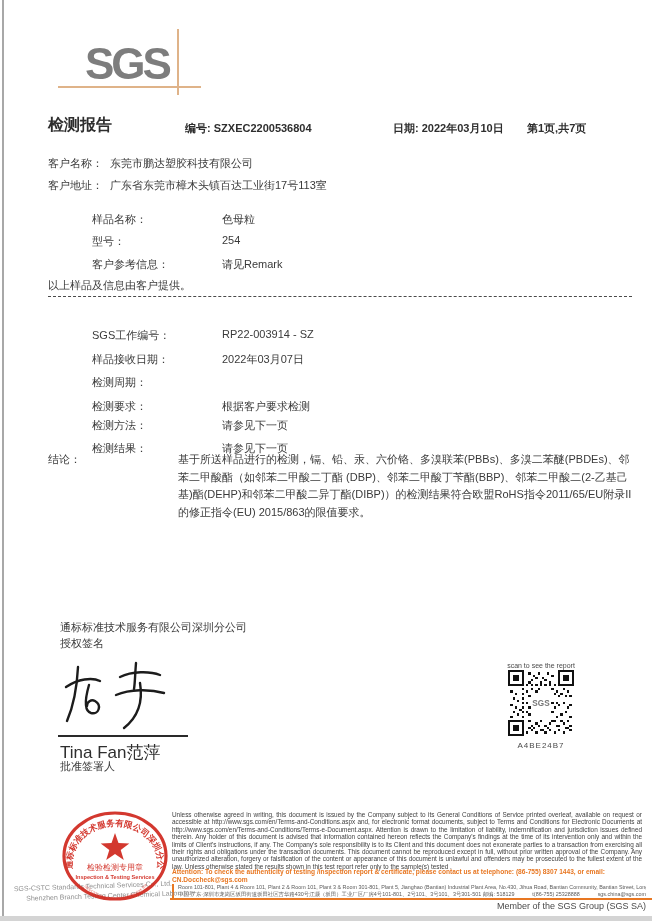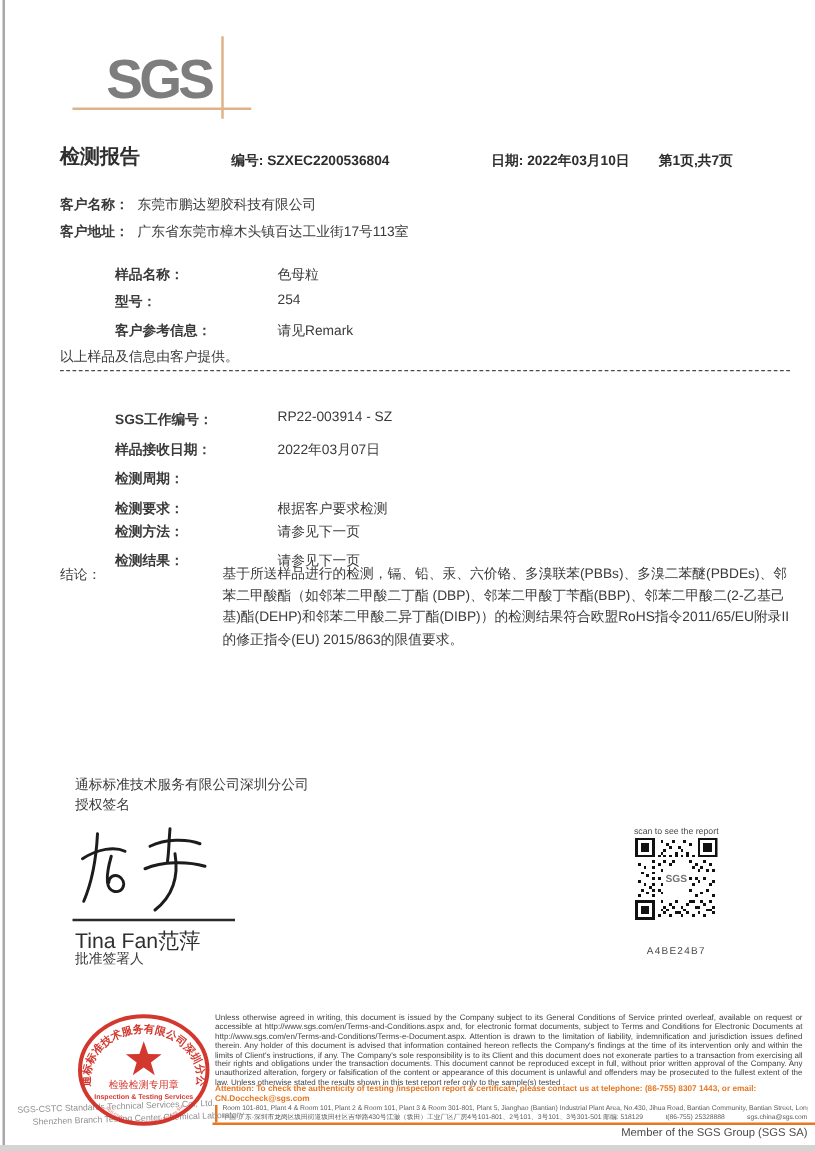--- a/index.html
+++ b/index.html
@@ -18,36 +18,36 @@
   .logo-hline{left:58px;top:86px;width:143px;height:2px;background:#dfb389;}
   .logo-vline{left:177px;top:29px;width:2px;height:66px;background:#dfb389;}
   
   .doc-title{left:48px;top:115px;font-size:16px;font-weight:bold;color:#2e2e2e;}
   .hdr{font-size:11px;color:#2e2e2e;font-weight:600;text-align:center;}
   .hdr-no{left:185px;top:121px;}
   .hdr-date{left:393px;top:121px;}
   .hdr-pages{left:527px;top:121px;}
   
   .row{left:48px;width:584px;display:flex;font-size:11px;color:#3a3a3a;}
-  .row .lbl{flex-shrink:0;font-weight:bold;}
+  .row .lbl{flex-shrink:0;}
   .w62{width:62px;} .w130{width:130px;margin-left:44px;}
   .dashed{left:48px;top:296px;width:584px;border-top:1.5px dashed #4a4a4a;}
   
   .concl-text{left:178px;top:451px;width:456px;font-size:11px;line-height:17.5px;color:#3a3a3a;}
   
   .sig-company{left:60px;top:620px;font-size:11px;color:#3a3a3a;}
   .sig-auth{left:60px;top:636px;font-size:11px;color:#3a3a3a;}
   .sig-svg{left:58px;top:655px;}
   .sig-line{left:58px;top:735px;width:130px;height:2px;background:#2a2a2a;}
   .sig-name{left:60px;top:741px;font-size:17px;color:#2e2e2e;}
   .sig-role{left:60px;top:759px;font-size:11px;color:#3a3a3a;}
   
   .qr-wrap{left:494px;top:662px;width:94px;text-align:center;}
   .qr-caption{font-size:7px;color:#4a4a4a;margin-bottom:1px;}
-  .qr-code-text{font-size:8px;color:#4a4a4a;letter-spacing:1px;margin-top:15px;}
+  .qr-code-text{font-size:8px;color:#4a4a4a;letter-spacing:1px;margin-top:1px;}
   
   .stamp-svg{left:58px;top:809px;z-index:2;opacity:0.92;}
   .footer-company{left:14px;top:881px;z-index:1;font-size:7px;color:#8f8f8f;
     transform:rotate(-2deg);line-height:10px;white-space:nowrap;}
   .footer-company .l2{margin-left:12px;}
   .disclaimer{left:172px;top:811px;width:470px;font-size:6.4px;line-height:7.4px;
     color:#3f3f3f;text-align:justify;}
   .attention{left:172px;top:868px;width:470px;font-size:6.6px;line-height:7.6px;
     font-weight:bold;color:#e87722;}
   .addr-block{left:172px;top:884px;width:468px;border-left:2px solid #e87722;

